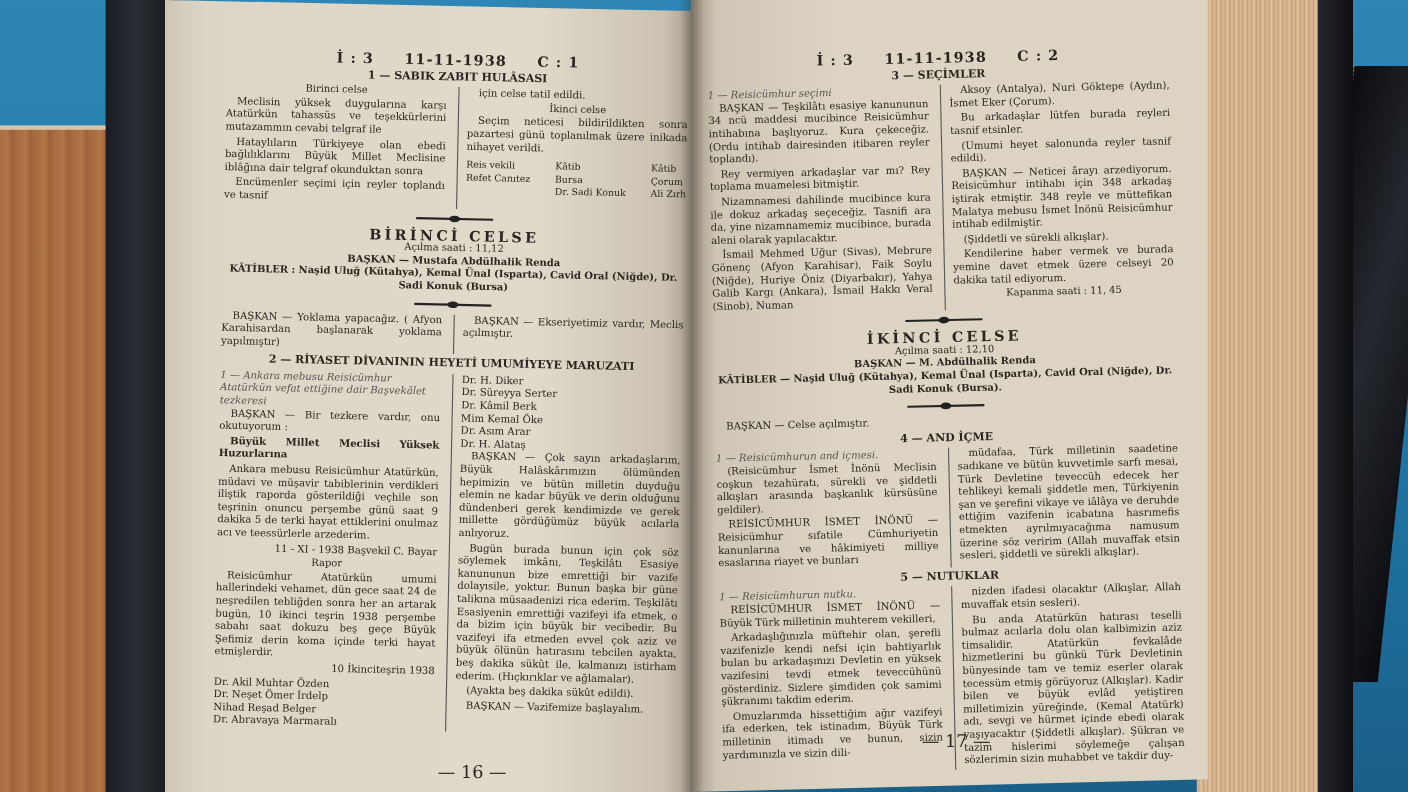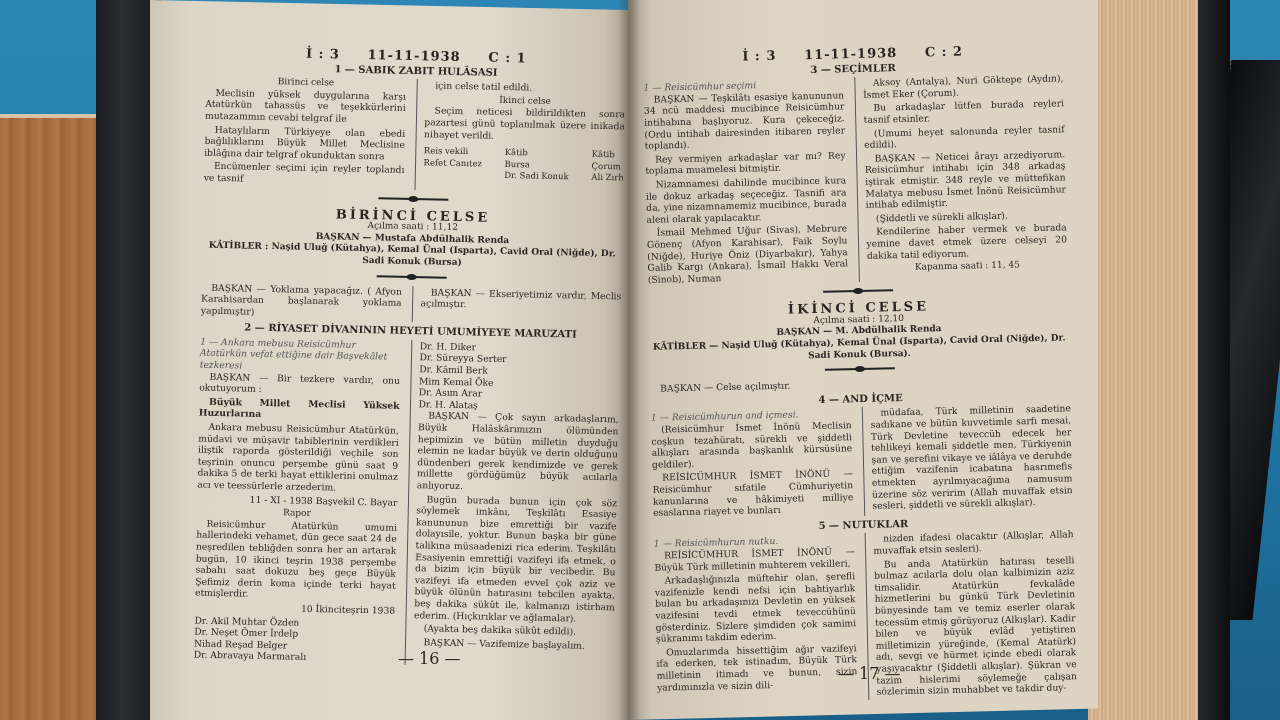--- a/index.html
+++ b/index.html
@@ -117,21 +117,21 @@
       <div>Mim Kemal Öke</div>
       <div>Dr. Asım Arar</div>
       <div>Dr. H. Alataş</div>
       <p>BAŞKAN — Çok sayın arkadaşlarım, Büyük Halâskârımızın ölümünden hepimizin ve bütün milletin duyduğu elemin ne kadar büyük ve derin olduğunu dündenberi gerek kendimizde ve gerek millette gördüğümüz büyük acılarla anlıyoruz.</p>
       <p>Bugün burada bunun için çok söz söylemek imkânı, Teşkilâtı Esasiye kanununun bize emrettiği bir vazife dolayısile, yoktur. Bunun başka bir güne talikına müsaadenizi rica ederim. Teşkilâtı Esasiyenin emrettiği vazifeyi ifa etmek, o da bizim için büyük bir vecibedir. Bu vazifeyi ifa etmeden evvel çok aziz ve büyük ölünün hatırasını tebcilen ayakta, beş dakika sükût ile, kalmanızı istirham ederim. (Hıçkırıklar ve ağlamalar).</p>
       <p>(Ayakta beş dakika sükût edildi).</p>
       <p>BAŞKAN — Vazifemize başlayalım.</p>
     </div>
   </div>
 </div>
-<div class="pnum" style="left:398px;top:649px;">— 16 —</div>
+<div class="pnum" style="left:398px;top:692px;">— 16 —</div>
 
 <div class="pg" style="left:650px;top:48px;width:420px;transform:rotate(-1.3deg);">
   <div class="hdr">
     <span>İ : 3</span>&nbsp;&nbsp;&nbsp;&nbsp;
     <span>11-11-1938</span>&nbsp;&nbsp;&nbsp;&nbsp;
     <span>C : 2</span>
   </div>
   <div class="sec">3 — SEÇİMLER</div>
   <div class="cols">
     <div>

